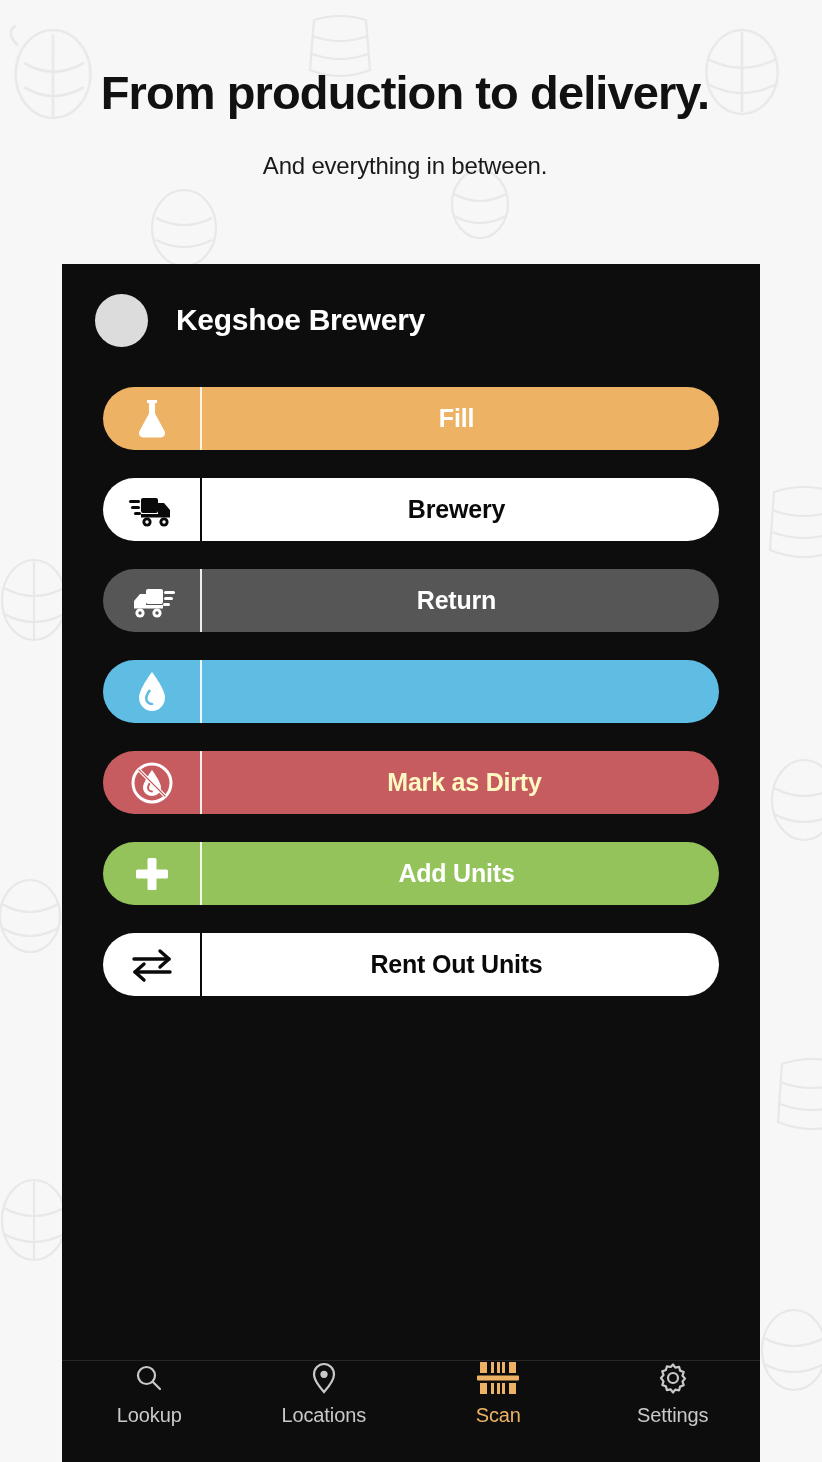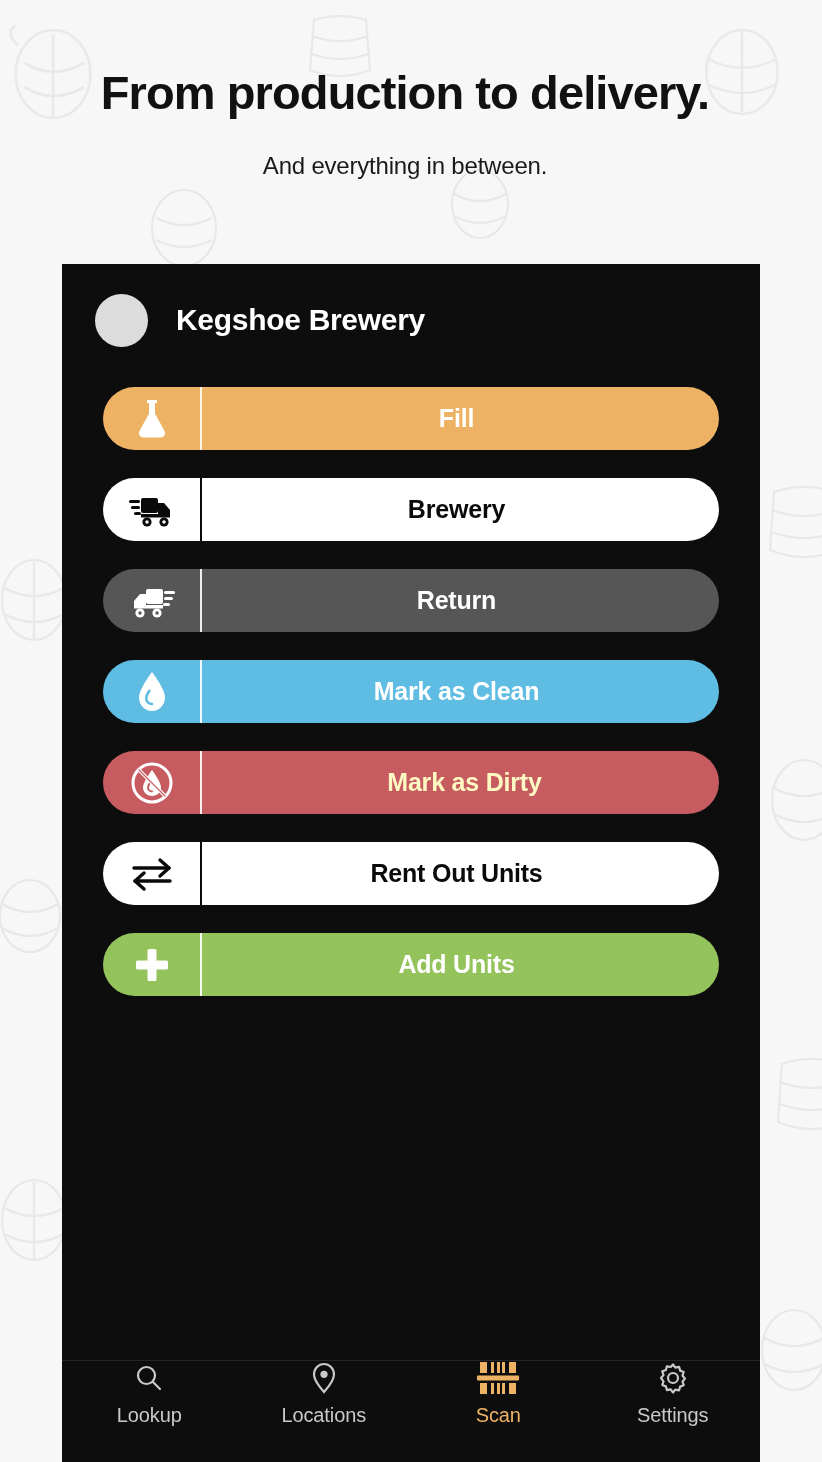--- a/index.html
+++ b/index.html
@@ -318,59 +318,58 @@
     </button>
 
     <button class="action-btn v-blue">
       <span class="action-icon">
         <svg width="30" height="42" viewBox="0 0 30 42" fill="#ffffff">
           <path d="M15 1C15 1 2 18 2 26.5 2 33.9 7.8 40 15 40s13-6.1 13-13.5C28 18 15 1 15 1z"></path>
           <path d="M15 33c-3.2 0-5.8-2.6-5.8-5.8 0-2.2 2-5.6 3.2-7.4" fill="none" stroke="#5fbce3" stroke-width="2.6" stroke-linecap="round"></path>
         </svg>
       </span>
       <span class="action-divider"></span>
-      <span class="action-label">Mark as Clean</span>
     </button>
 
     <button class="action-btn v-red">
       <span class="action-icon">
         <svg width="44" height="44" viewBox="0 0 44 44">
           <circle cx="22" cy="22" r="19" fill="none" stroke="#ffffff" stroke-width="3"></circle>
           <path d="M22 9C22 9 13 21 13 26.5 13 31.2 17 35 22 35s9-3.8 9-8.5C31 21 22 9 22 9z" fill="#ffffff"></path>
           <path d="M22 30.5c-2.2 0-4-1.8-4-4 0-1.6 1.4-3.9 2.3-5.2" fill="none" stroke="#c75c60" stroke-width="2" stroke-linecap="round"></path>
           <line x1="9" y1="9" x2="35" y2="35" stroke="#ffffff" stroke-width="3.4" stroke-linecap="round"></line>
           <line x1="9" y1="9" x2="35" y2="35" stroke="#c75c60" stroke-width="1.2" stroke-linecap="round"></line>
         </svg>
       </span>
       <span class="action-divider"></span>
       <span class="action-label">Mark as Dirty</span>
     </button>
 
+    <button class="action-btn v-green">
+      <span class="action-icon">
+        <svg width="38" height="38" viewBox="0 0 38 38" fill="#ffffff">
+          <rect x="14.5" y="3" width="9" height="32" rx="1.5"></rect>
+          <rect x="3" y="14.5" width="32" height="9" rx="1.5"></rect>
+        </svg>
+      </span>
+      <span class="action-divider"></span>
+      <span class="action-label">Add Units</span>
+    </button>
+
     <button class="action-btn v-white">
       <span class="action-icon">
         <svg width="46" height="38" viewBox="0 0 46 38" fill="none" stroke="#0a0a0a" stroke-width="3.4" stroke-linecap="round" stroke-linejoin="round">
           <line x1="5" y1="13" x2="40" y2="13"></line>
           <polyline points="31,5 40,13 31,21" fill="none"></polyline>
           <line x1="41" y1="26" x2="6" y2="26"></line>
           <polyline points="15,18 6,26 15,34" fill="none"></polyline>
         </svg>
       </span>
       <span class="action-divider"></span>
       <span class="action-label">Rent Out Units</span>
-    </button>
-
-    <button class="action-btn v-green">
-      <span class="action-icon">
-        <svg width="38" height="38" viewBox="0 0 38 38" fill="#ffffff">
-          <rect x="14.5" y="3" width="9" height="32" rx="1.5"></rect>
-          <rect x="3" y="14.5" width="32" height="9" rx="1.5"></rect>
-        </svg>
-      </span>
-      <span class="action-divider"></span>
-      <span class="action-label">Add Units</span>
     </button>
 
   </div>
 
   <nav class="tabbar">
 
     <div class="tab">
       <span class="tab-icon">
         <svg width="30" height="30" viewBox="0 0 30 30" fill="none" stroke="#c9c9c9" stroke-width="2.2" stroke-linecap="round">
           <circle cx="12.5" cy="12.5" r="8.5"></circle>

